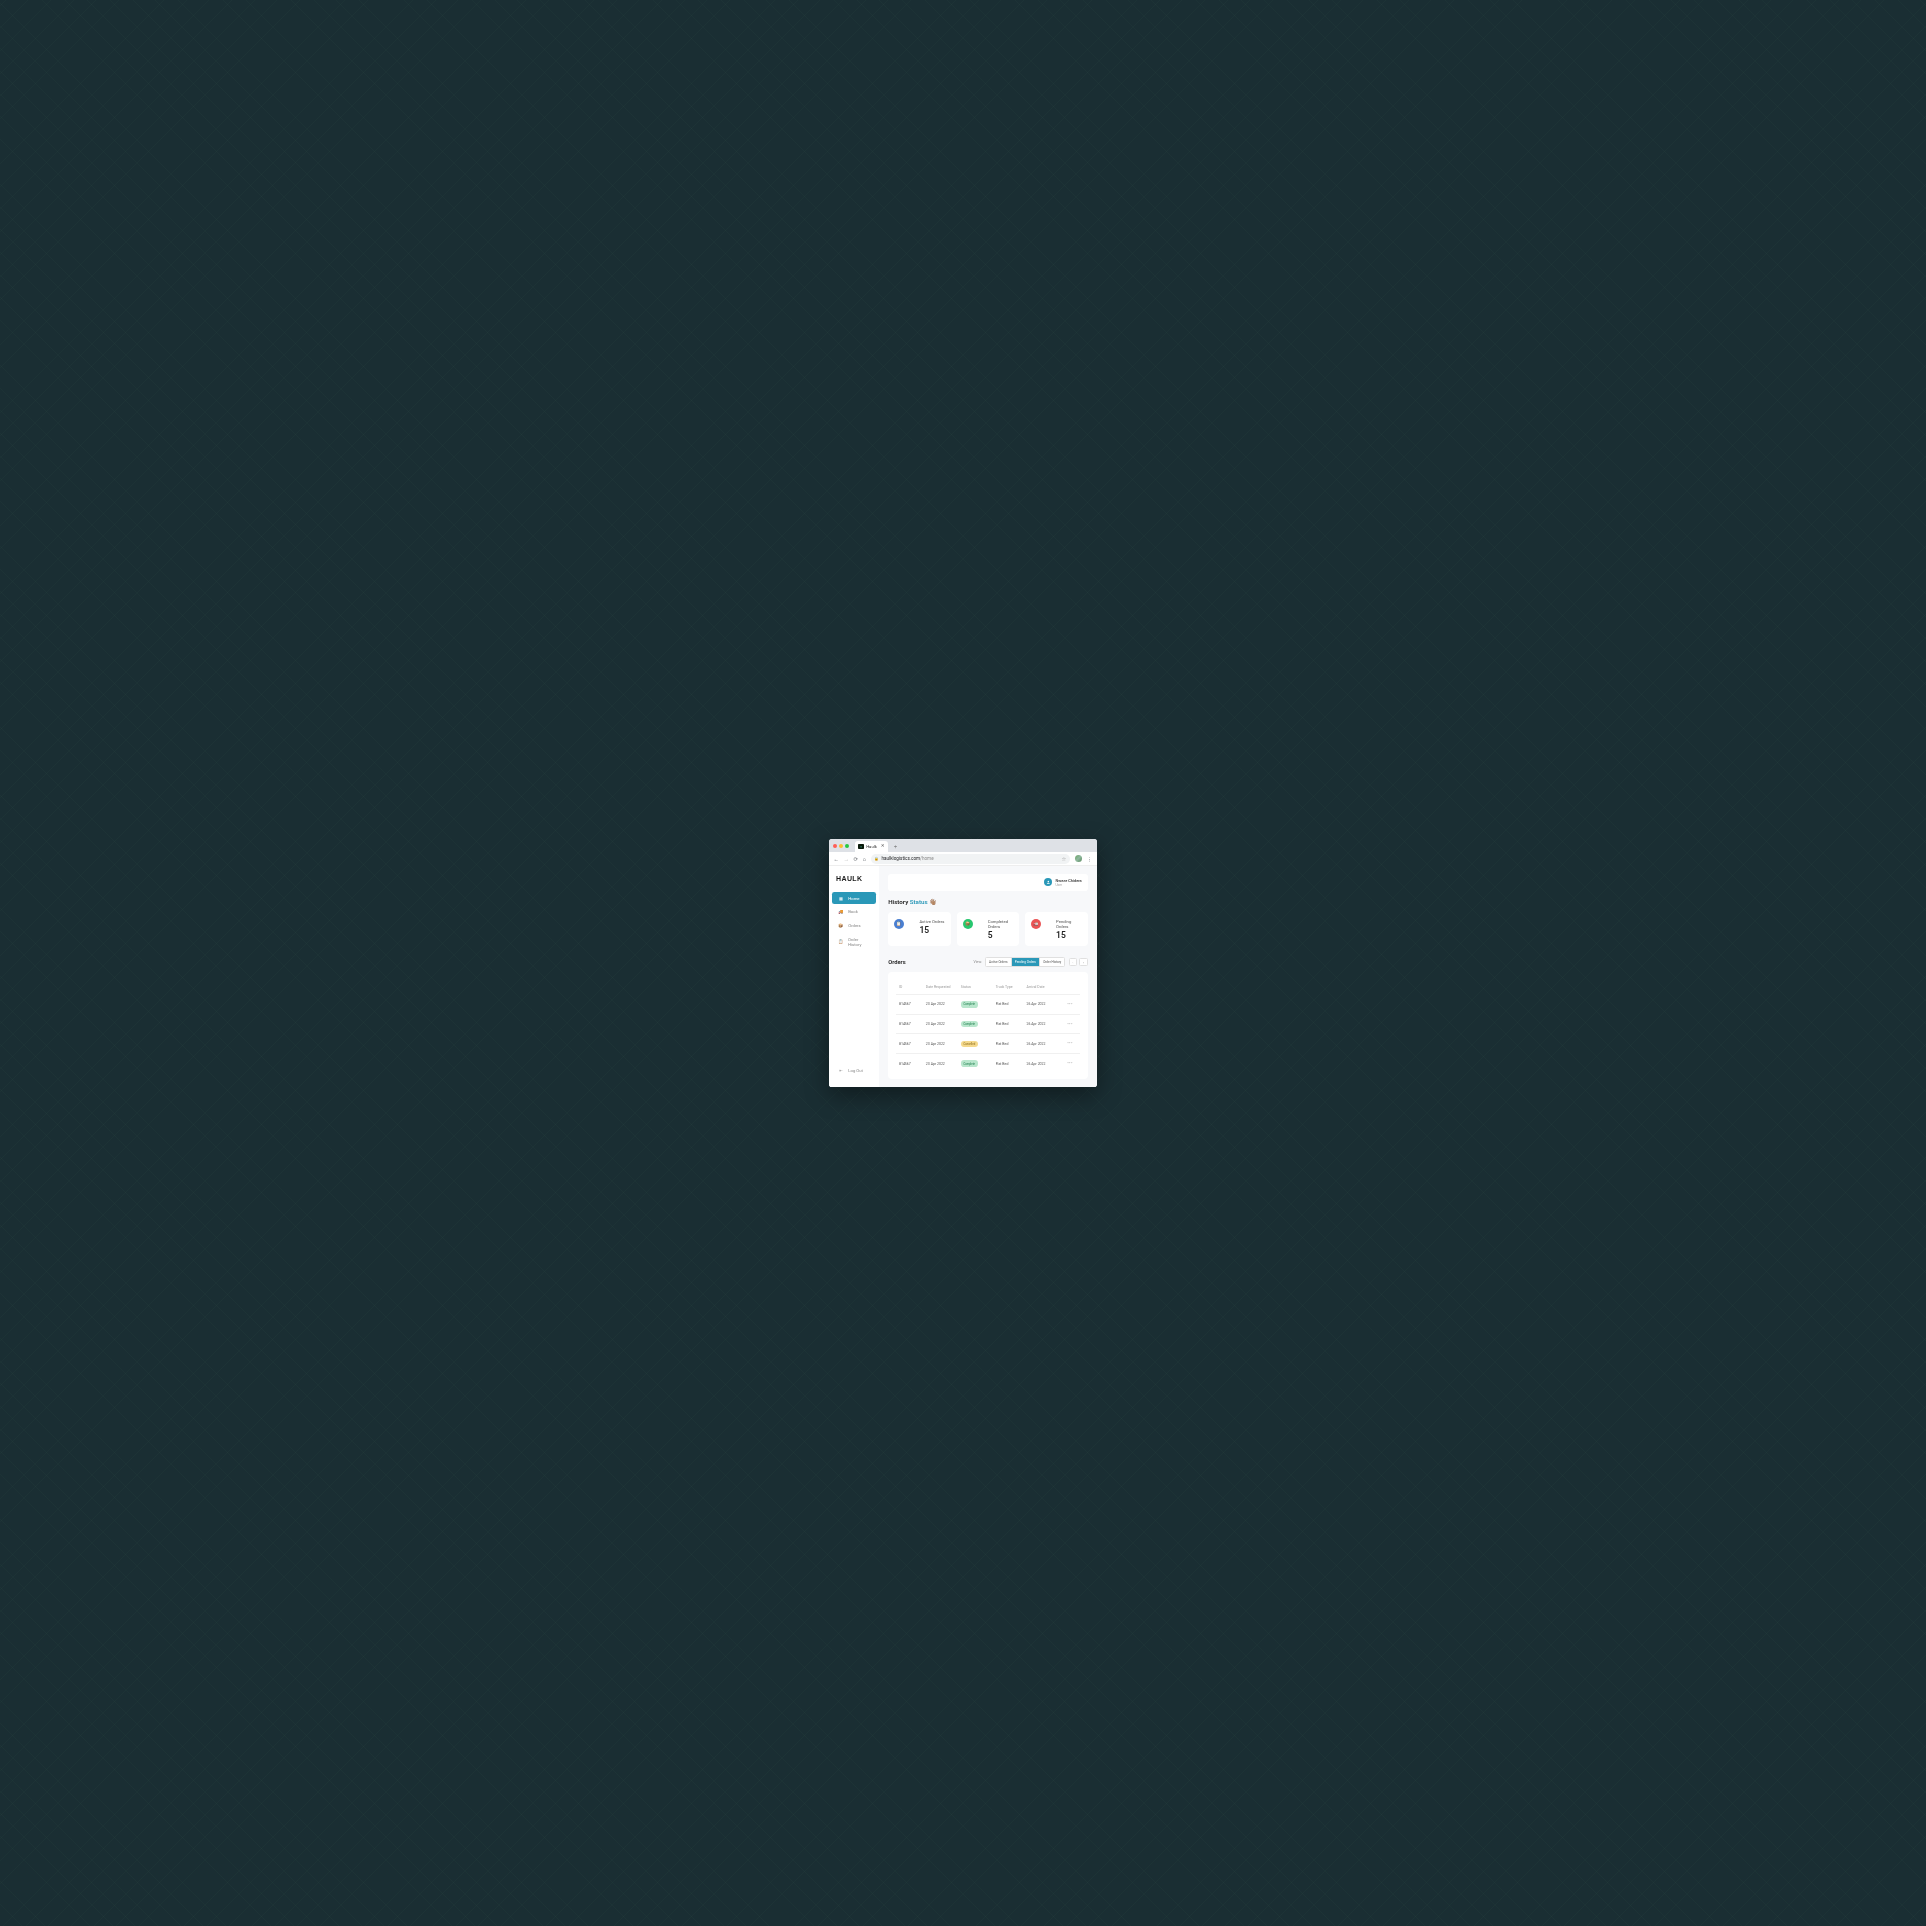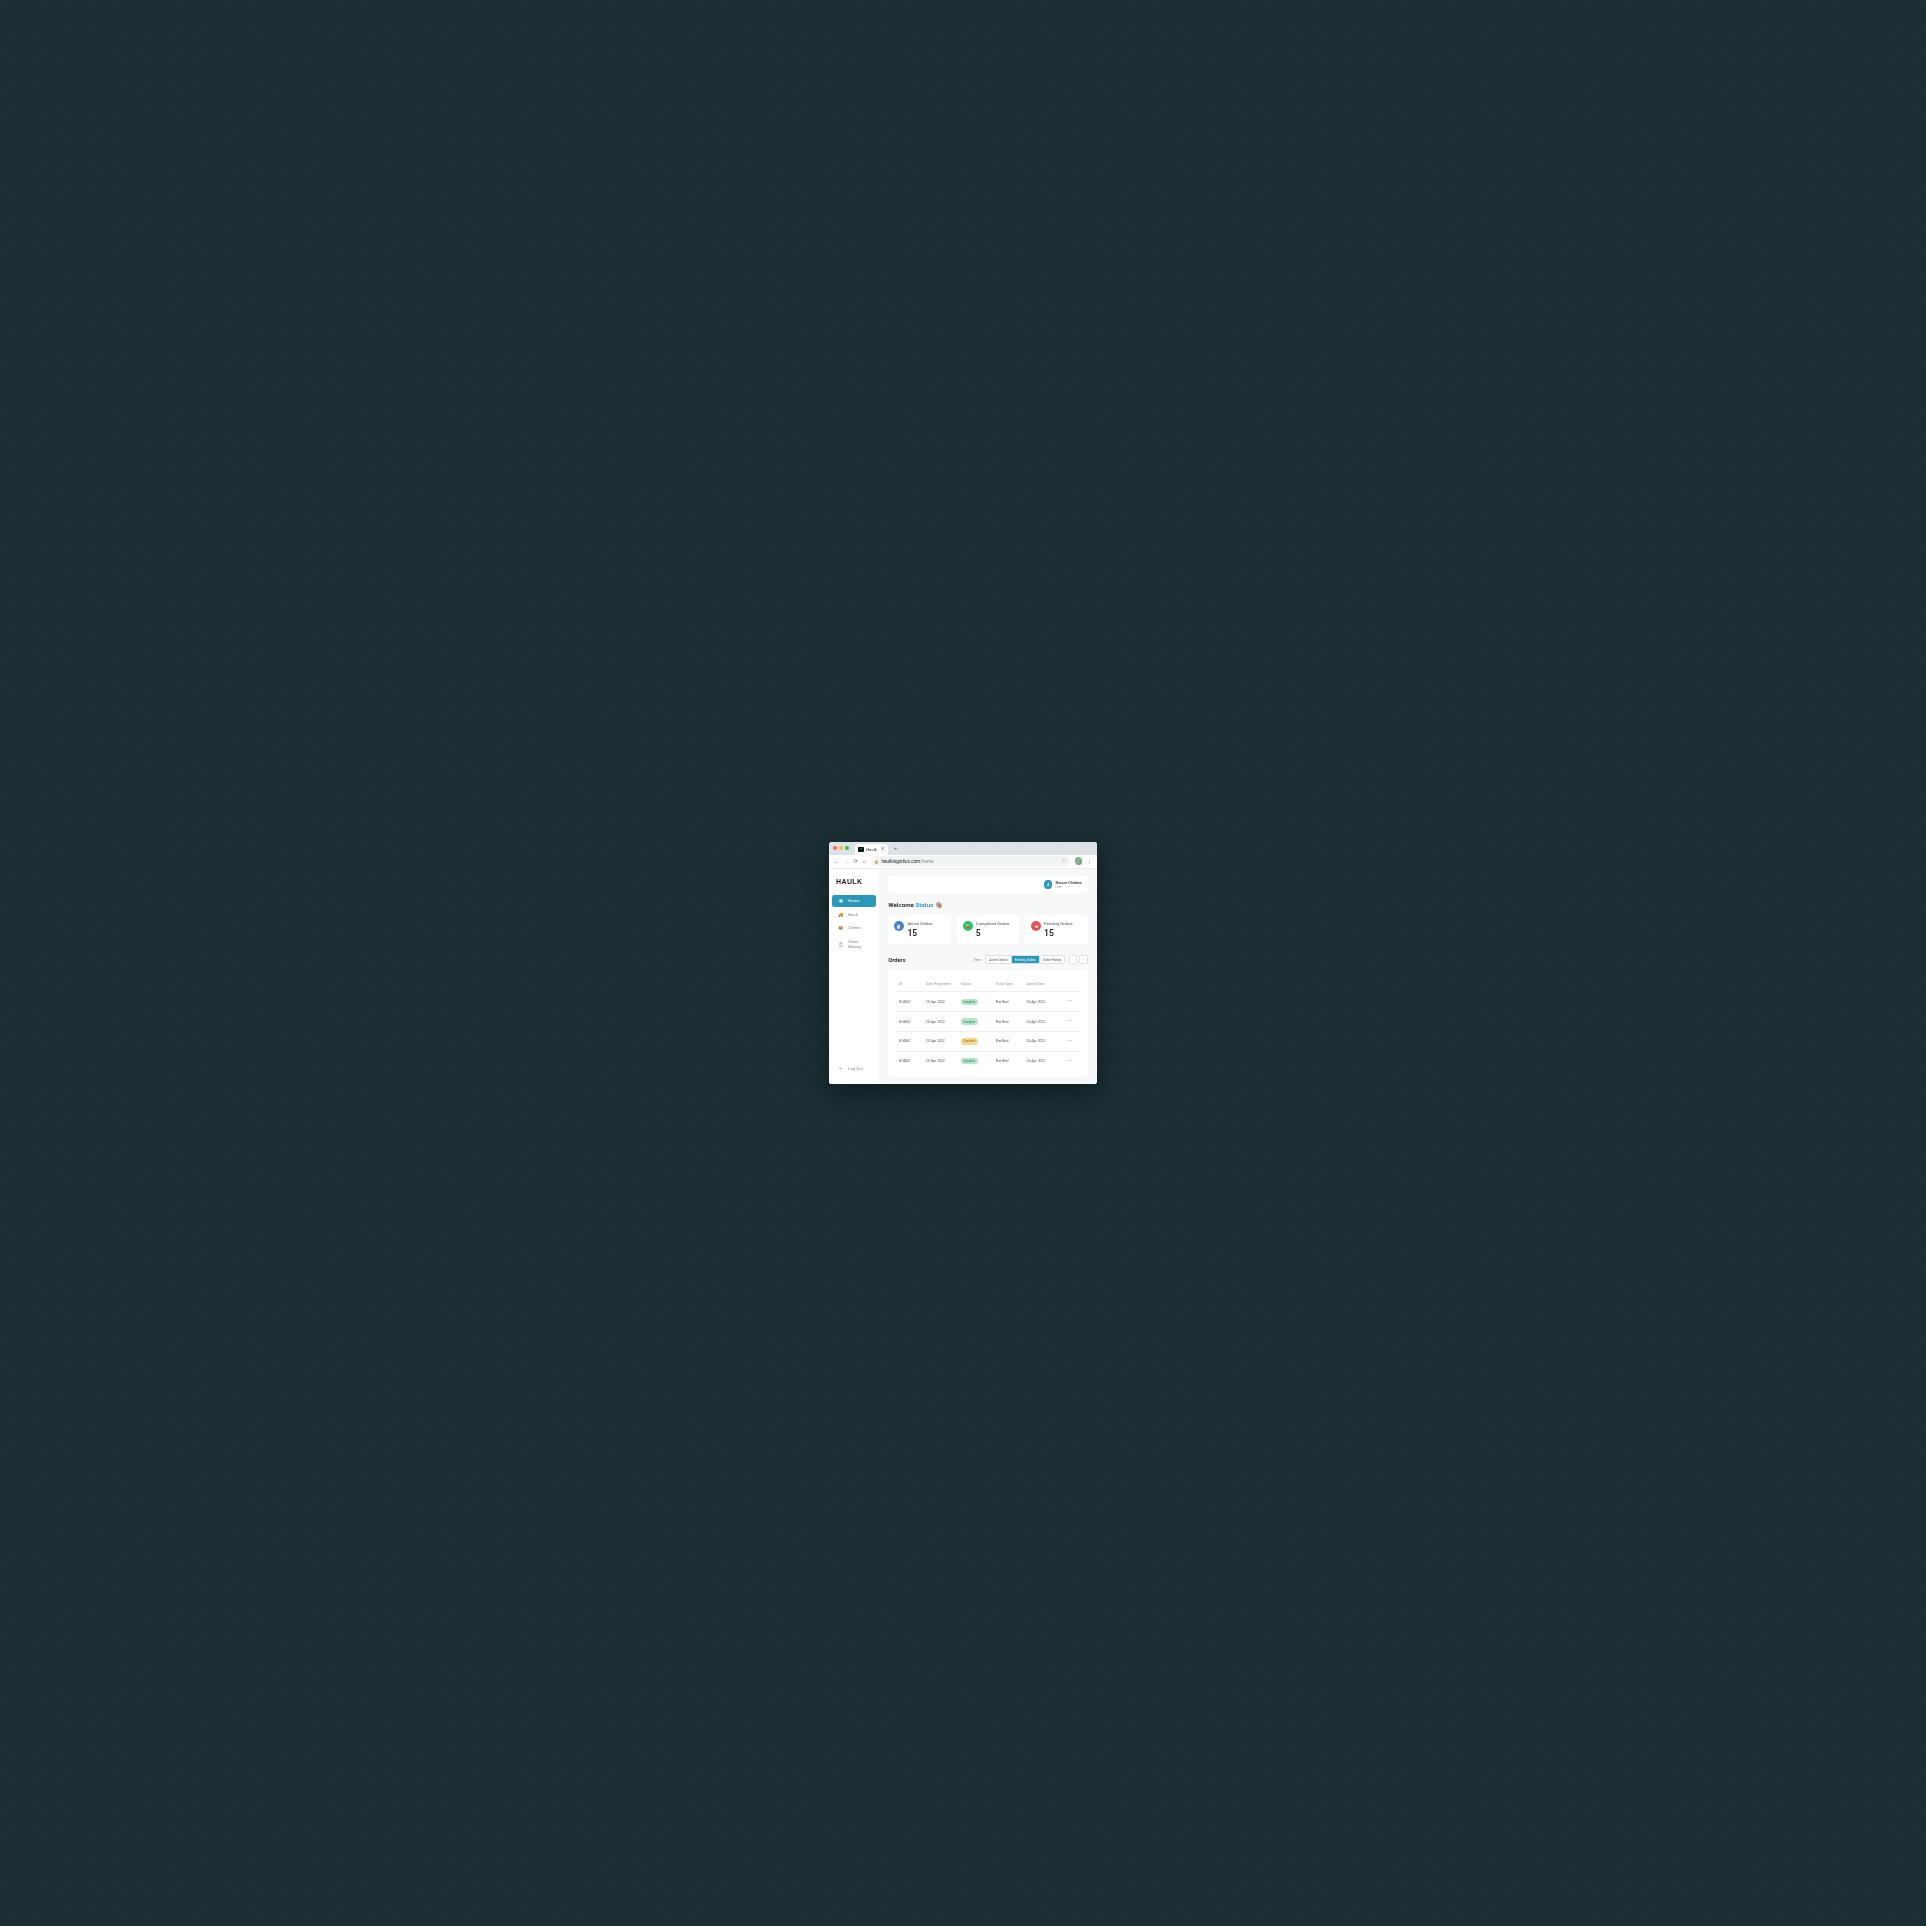--- a/index.html
+++ b/index.html
@@ -44,21 +44,21 @@
 .header-bar { background: #fff; border-radius: 3.1px; padding: 3.9px 6.2px; display: flex; align-items: center; justify-content: flex-end; margin-bottom: 7.7px; }
 .user-chip { display: flex; align-items: center; gap: 3.1px; }
 .user-avatar { width: 8.5px; height: 8.5px; border-radius: 50%; background: #2a98b8; display: flex; align-items: center; justify-content: center; color: #fff; font-size: 4.6px; }
 .user-name { font-size: 3.9px; color: #333; font-weight: 500; }
 .user-role { font-size: 3.1px; color: #999; }
 
 .welcome { font-size: 6.2px; font-weight: 600; color: #222; margin-bottom: 6.2px; }
 .welcome .name { color: #2a98b8; }
 
 .cards { display: flex; gap: 5.4px; margin-bottom: 10.8px; }
-.card { flex: 1; background: #fff; border-radius: 3.9px; padding: 6.2px; display: flex; gap: 3px; align-items: flex-start; }
+.card { flex: 1; background: #fff; border-radius: 3.9px; padding: 6.2px; display: flex; gap: 15px; align-items: flex-start; }
 .card-icon { width: 10px; height: 10px; border-radius: 50%; display: flex; align-items: center; justify-content: center; color: #fff; font-size: 4.2px; flex-shrink: 0; }
 .card-icon.blue { background: #4a7fd1; }
 .card-icon.green { background: #28c76f; }
 .card-icon.red { background: #ea5455; }
 .card-label { font-size: 4.2px; color: #555; margin-bottom: 1.5px; }
 .card-value { font-size: 8.5px; font-weight: 600; color: #222; }
 
 .orders-header { display: flex; align-items: center; justify-content: space-between; margin-bottom: 5.4px; }
 .orders-title { font-size: 5.8px; font-weight: 600; color: #222; }
 .view-filters { display: flex; align-items: center; gap: 3.1px; }
@@ -158,21 +158,21 @@
               </svg>
           </div>
           <div>
             <div class="user-name">Nweze Chidera</div>
             <div class="user-role">User</div>
           </div>
         </div>
       </div>
 
       <div class="welcome">
-        <span>Welcome </span><span class="name">Status</span> <span>👋🏽</span>
+        <span>History </span><span class="name">Status</span> <span>👋🏽</span>
       </div>
 
       <div class="cards">
         <div class="card">
           <div class="card-icon blue">📋</div>
           <div>
             <div class="card-label">Active Orders</div>
             <div class="card-value">15</div>
           </div>
         </div>

